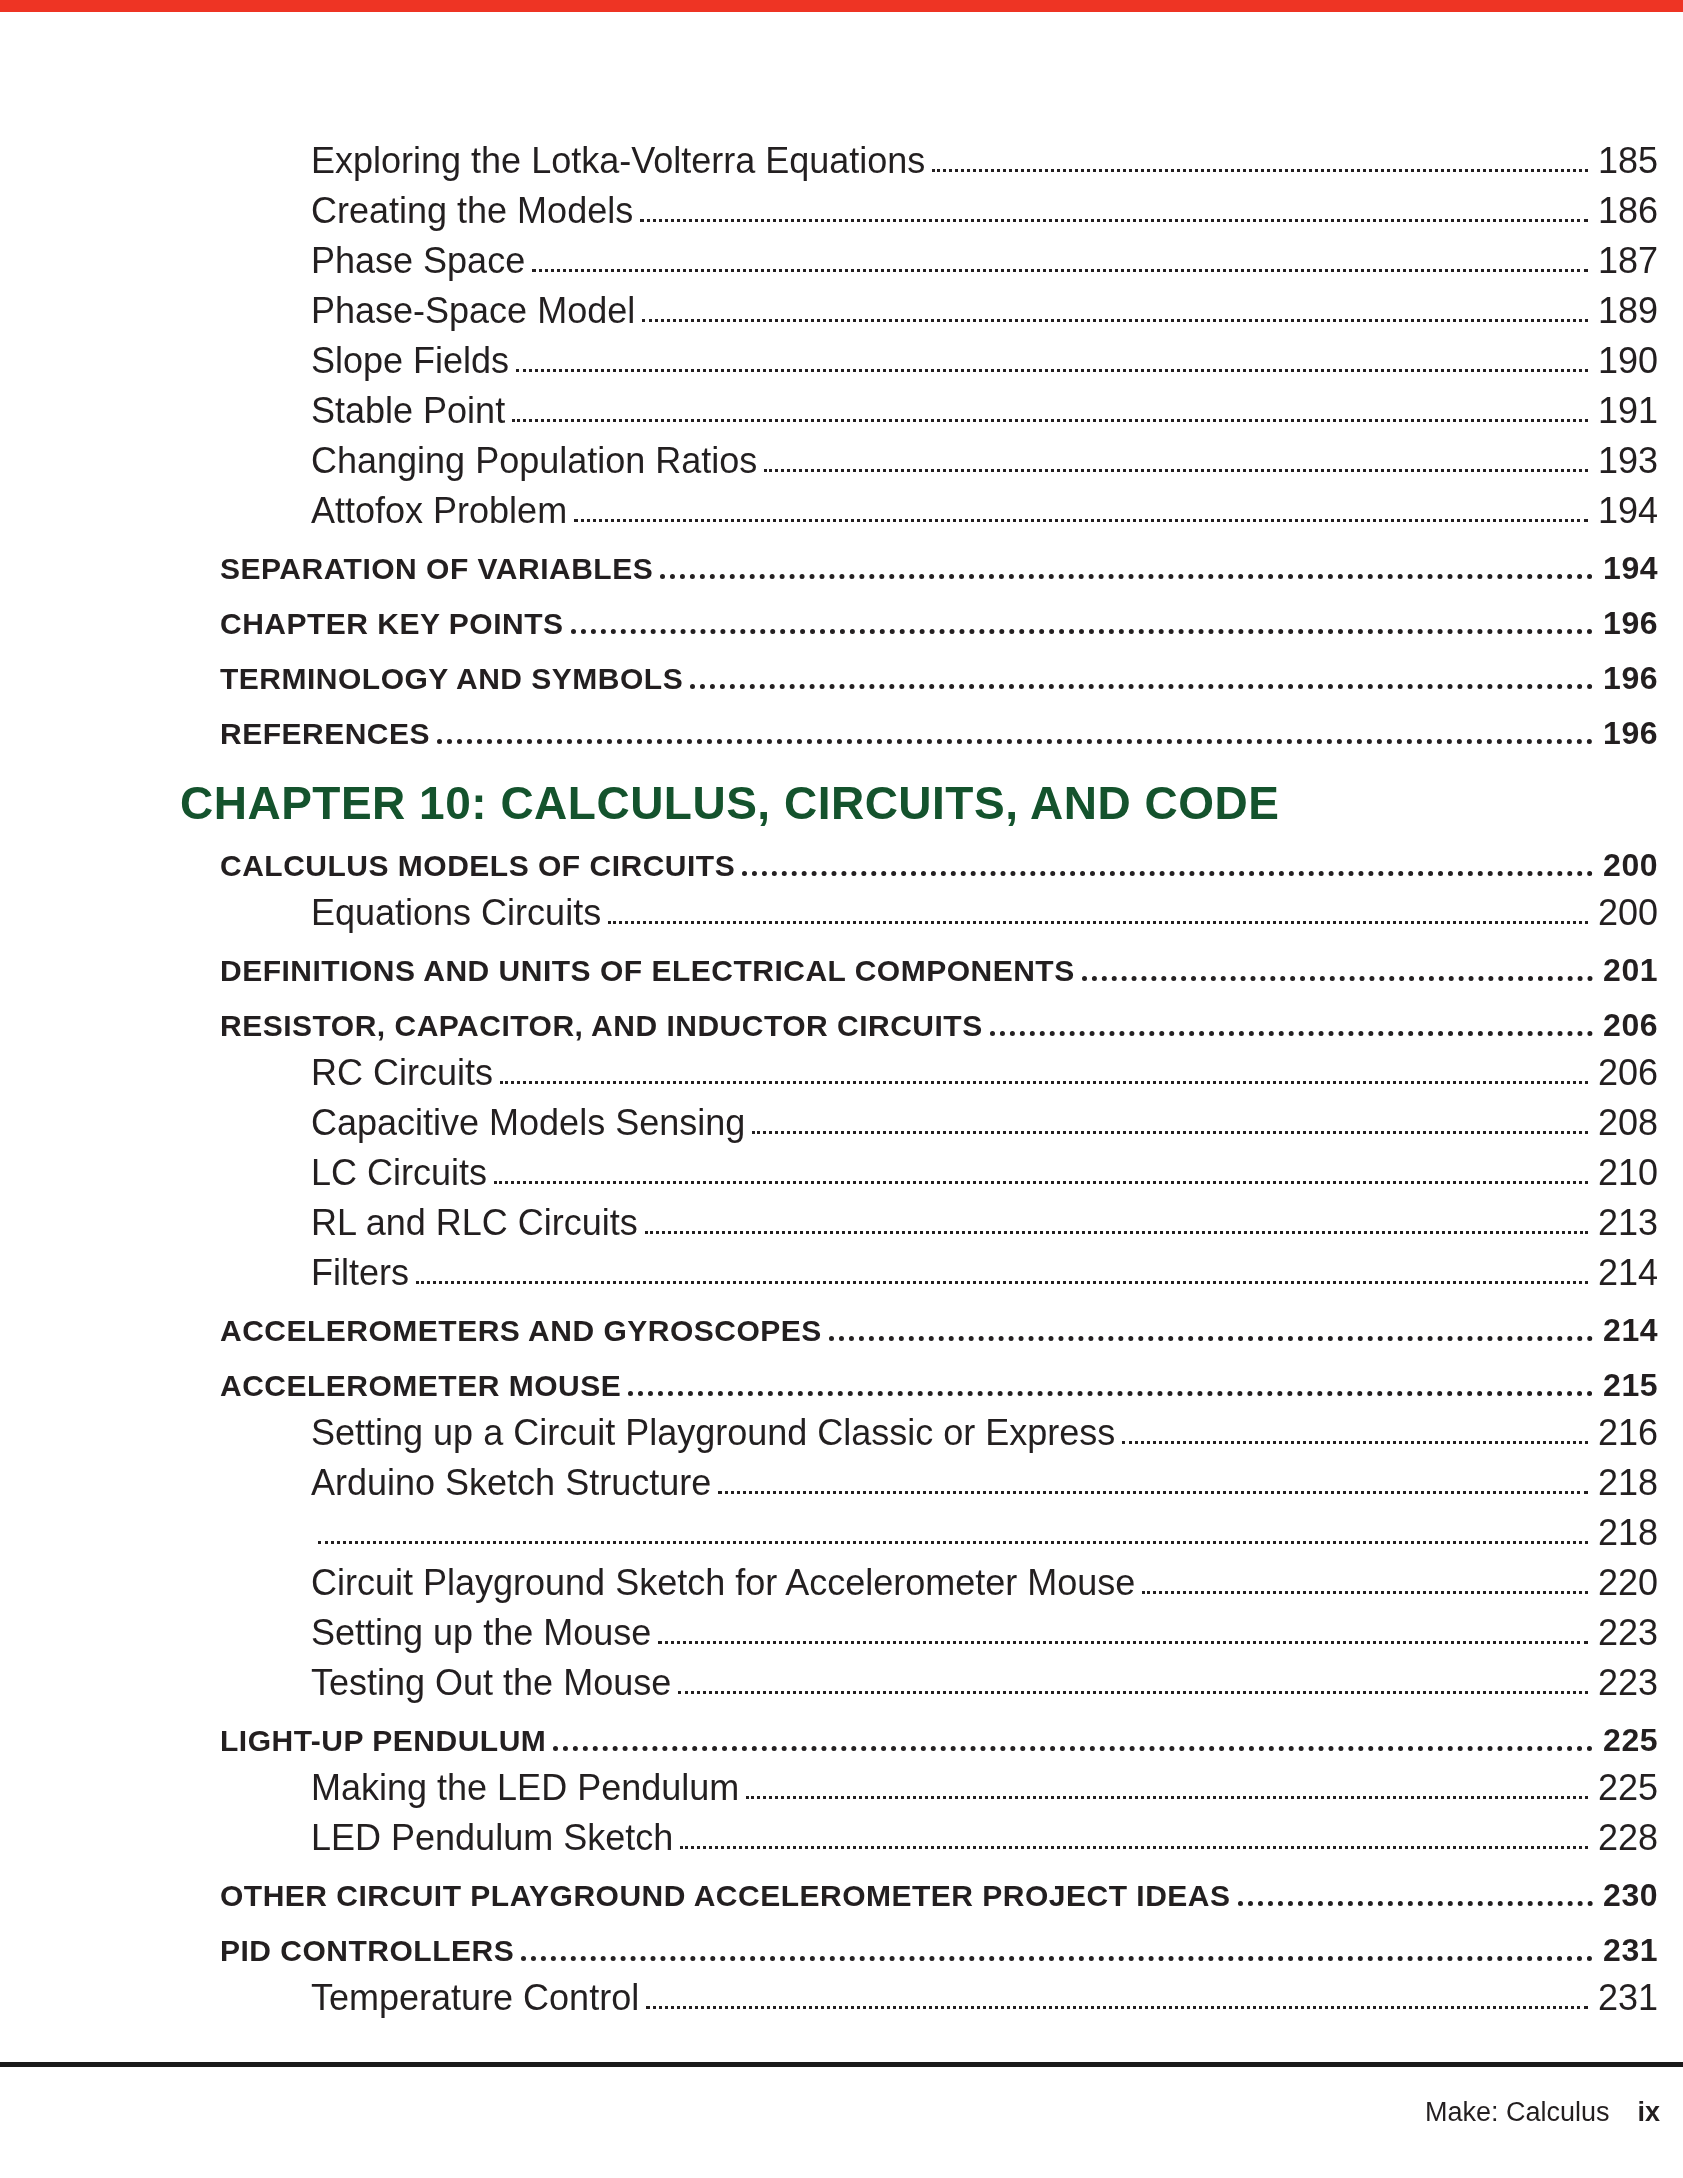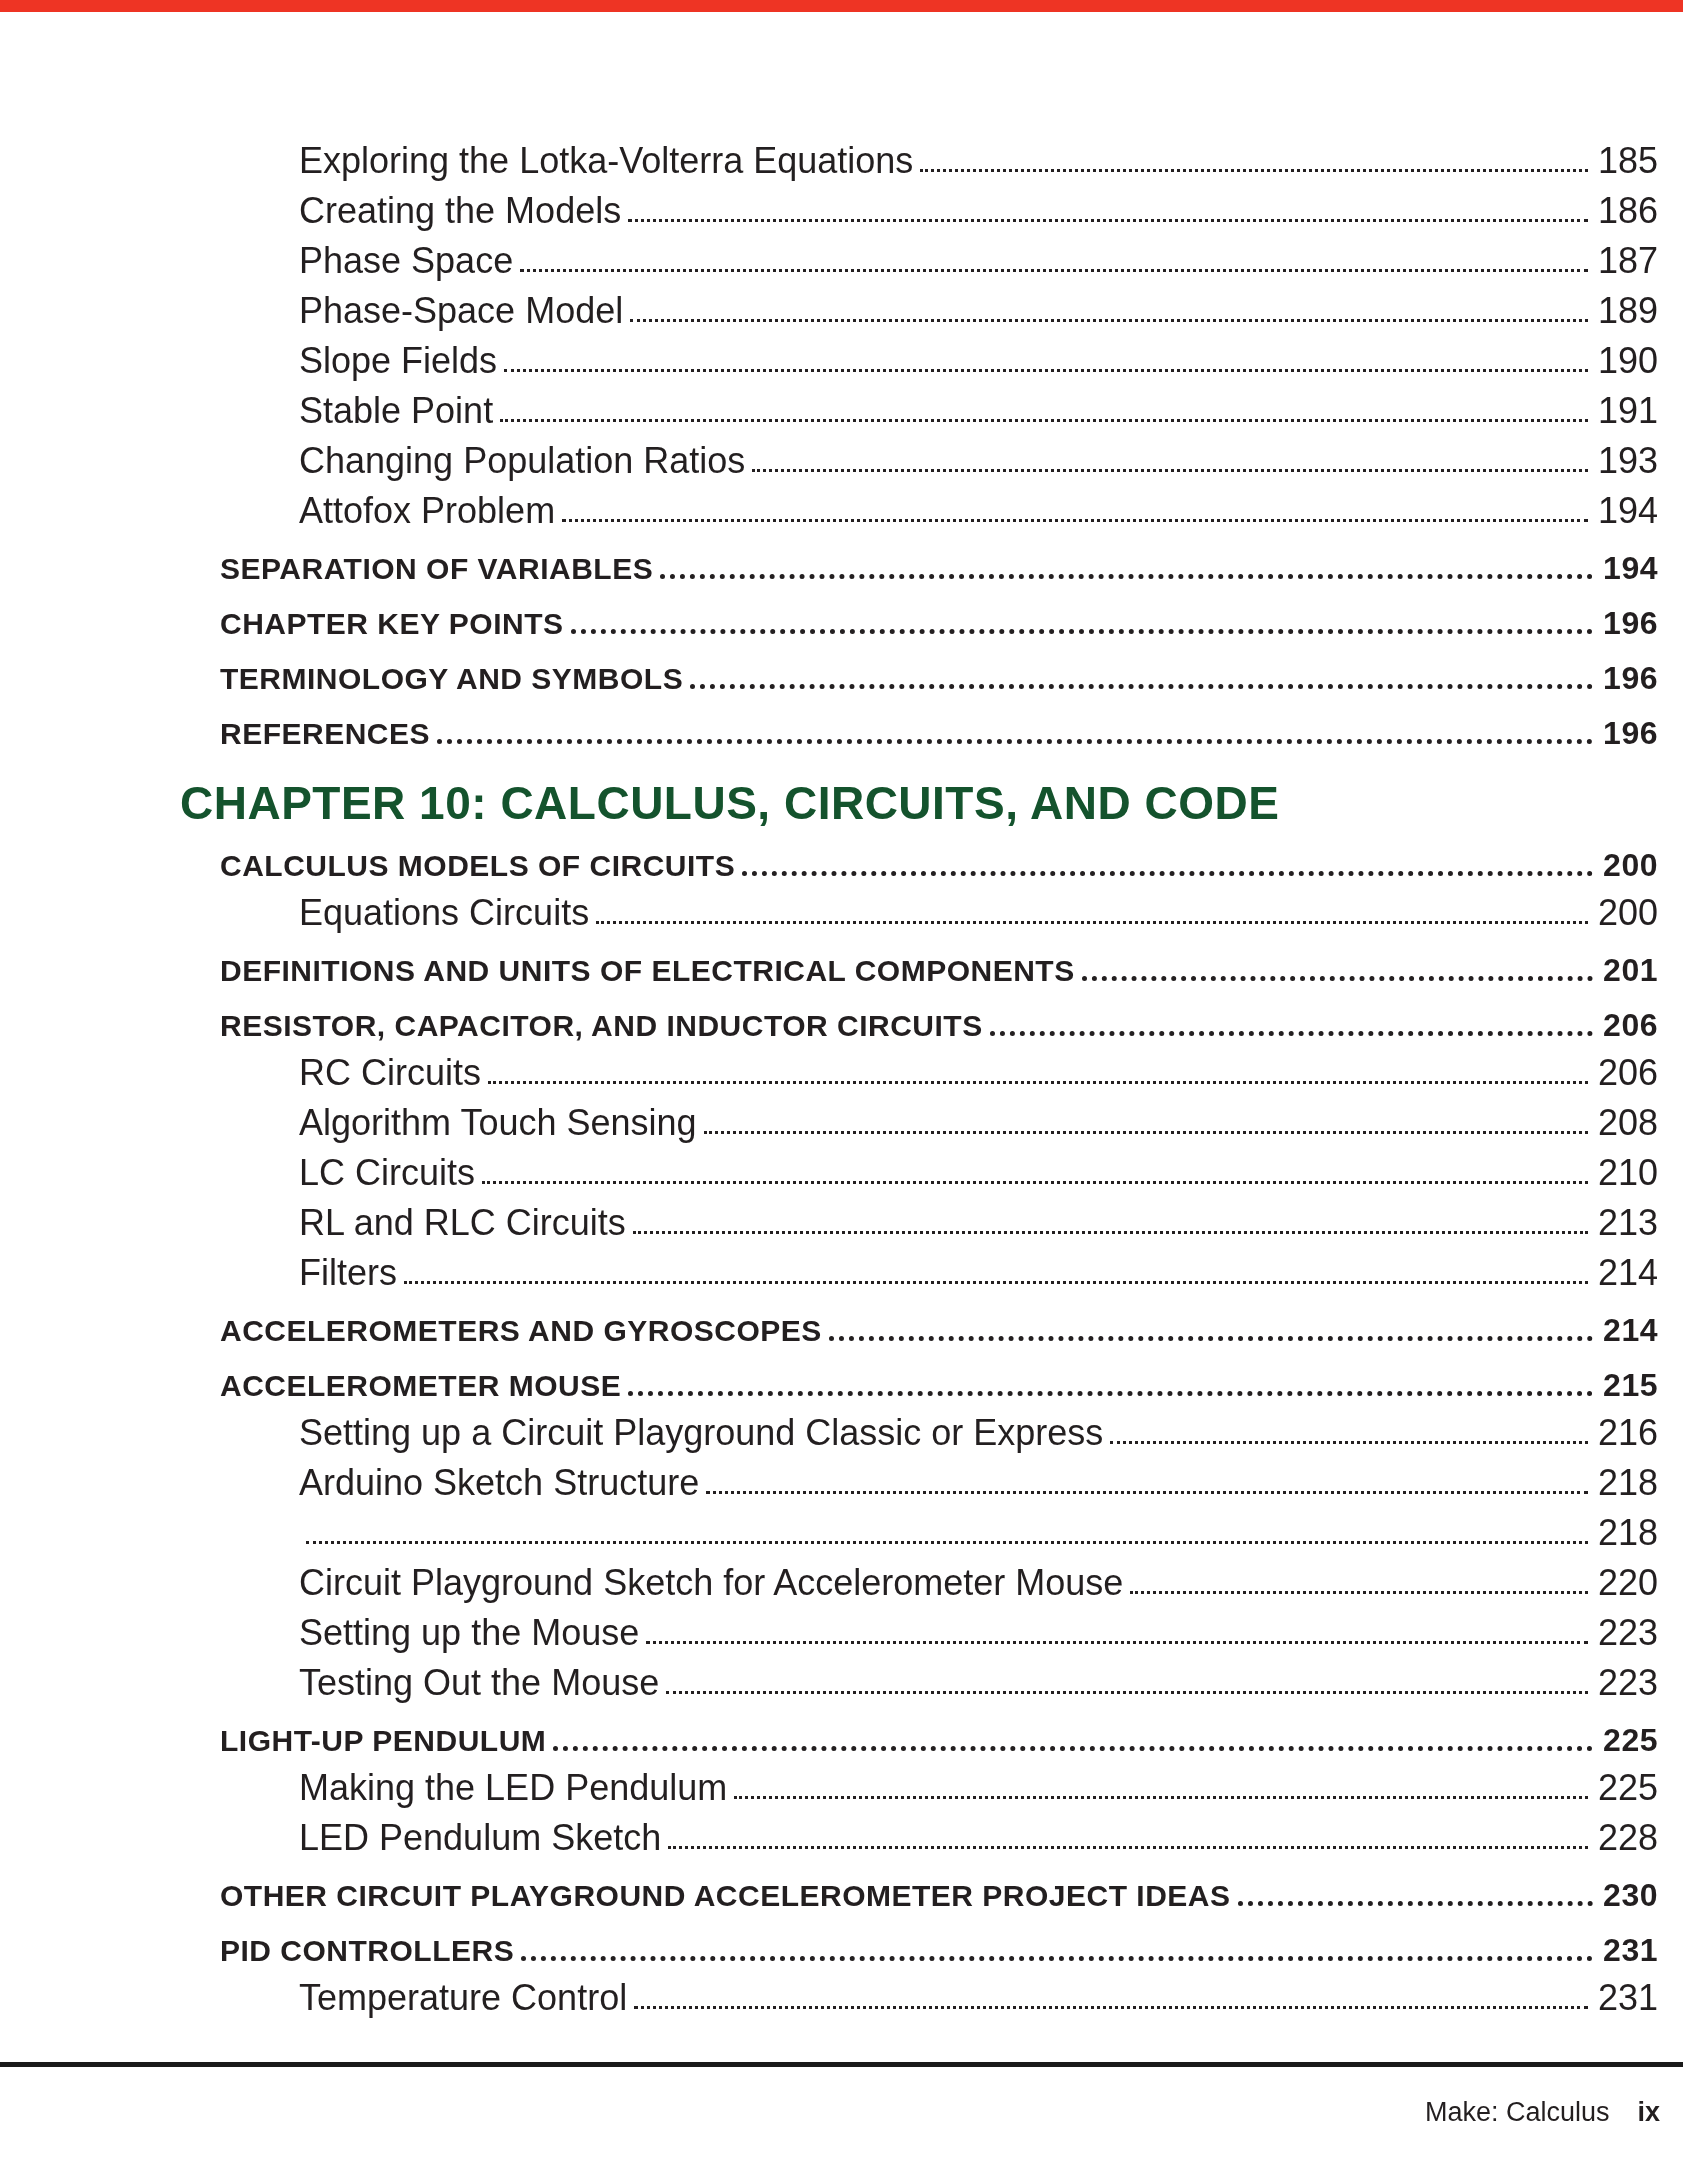--- a/index.html
+++ b/index.html
@@ -36,20 +36,21 @@
     flex: 1 1 auto;
     border-bottom: 3px dotted #231f20;
     margin: 0 10px 7px 7px;
     min-width: 30px;
   }
   .toc-row.sub {
     height: 50px;
     padding-left: 299px;
     font-size: 36px;
     font-weight: 400;
+    margin-left: 12px;
   }
   .toc-row.head {
     height: 55px;
     padding-left: 220px;
     font-size: 30px;
     font-weight: 700;
     letter-spacing: 0.5px;
   }
   .toc-row.head .leader {
     border-bottom: 5px dotted #231f20;
@@ -178,21 +179,21 @@
     <span class="label">RESISTOR, CAPACITOR, AND INDUCTOR CIRCUITS</span>
     <span class="leader"></span>
     <span class="pagenum">206</span>
   </div>
         <div class="toc-row sub">
     <span class="label">RC Circuits</span>
     <span class="leader"></span>
     <span class="pagenum">206</span>
   </div>
         <div class="toc-row sub">
-    <span class="label">Algorithm Touch Sensing</span>
+    <span class="label">Capacitive Models Sensing</span>
     <span class="leader"></span>
     <span class="pagenum">208</span>
   </div>
         <div class="toc-row sub">
     <span class="label">LC Circuits</span>
     <span class="leader"></span>
     <span class="pagenum">210</span>
   </div>
         <div class="toc-row sub">
     <span class="label">RL and RLC Circuits</span>

